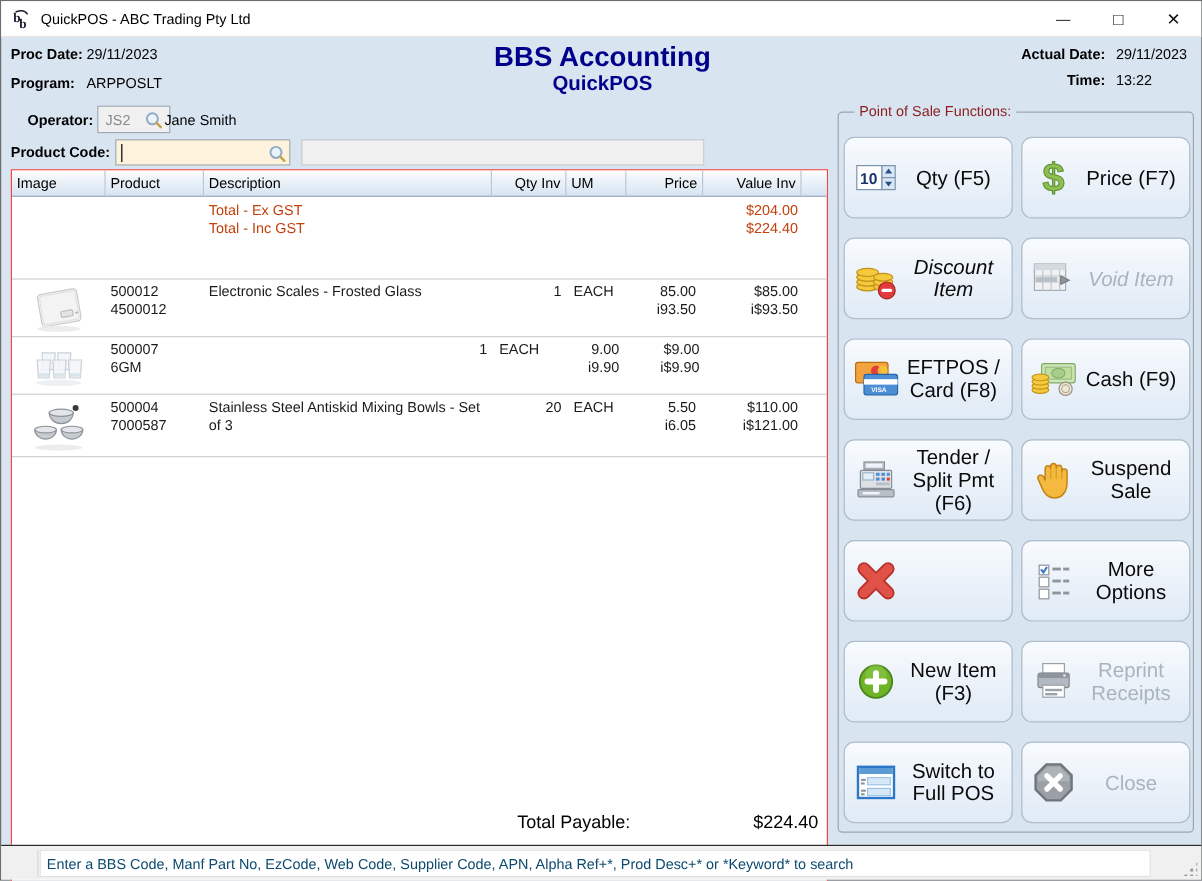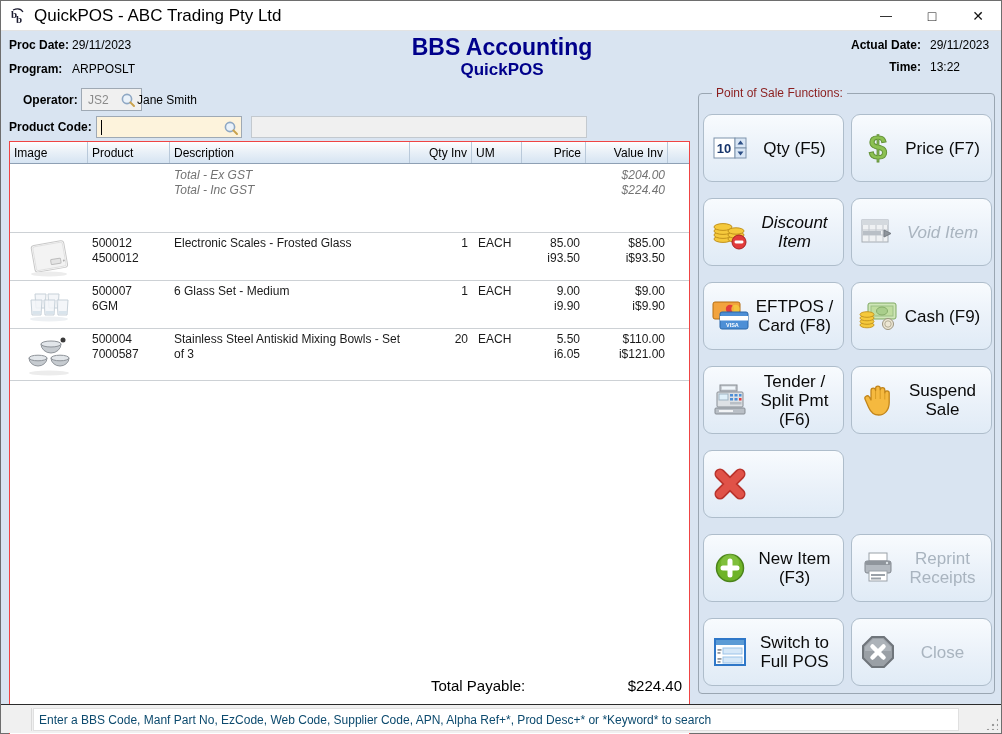--- a/index.html
+++ b/index.html
@@ -4,21 +4,21 @@
 <style>
   * { box-sizing: border-box; margin: 0; padding: 0; }
   html,body { width:1002px; height:734px; overflow:hidden; }
   body { font-family:"Liberation Sans", sans-serif; background:#D9E4F1; }
 
   .window { position:relative; width:1002px; height:734px; border:1px solid #6E6E6E; background:#D9E4F1; }
 
   
   .titlebar { position:relative; height:30px; background:#FFFFFF; border-bottom:1px solid #E3E3E3; display:flex; align-items:center; }
   .app-icon { margin:0 7px 0 8px; flex:none; }
-  .title-text { font-size:17px; color:#000; }
+  .title-text { font-size:12px; color:#000; }
   .win-controls { position:absolute; right:0; top:0; height:30px; display:flex; }
   .win-btn { width:46px; height:30px; display:flex; align-items:center; justify-content:center; font-size:14px; color:#111; cursor:default; }
   .win-btn.min { font-size:12px; }
 
   
   .main { position:relative; height:675px; }
   .lbl { position:absolute; font-size:12px; font-weight:bold; color:#000; white-space:nowrap; }
   .val { position:absolute; font-size:12px; color:#000; white-space:nowrap; }
 
   .center-title { position:absolute; top:3px; left:0; width:1002px; text-align:center; color:#00008B; pointer-events:none; }
@@ -43,21 +43,21 @@
   .ghead .hc { border-right:1px solid #B9C9DA; display:flex; align-items:center; padding:0 4px; white-space:nowrap; }
   .ghead .hc.r { justify-content:flex-end; }
   .ghead .hc:last-child { border-right:none; }
 
   .cell { font-size:12px; color:#1A1A1A; padding:3px 4px 2px 4px; line-height:15px; }
   .cell span { display:block; white-space:nowrap; }
   .c-desc span { white-space:normal; }
   .r { text-align:right; }
   .totals-block { padding-top:2px; height:68px; }
   .totals-block .cell { padding-top:2px; color:#0000E0; }
-  .totals-block .cell span { color:#737373;font-style:italic; }
+  .totals-block .cell span { color:#c2410c; }
 
   .item-row { border-top:1px solid #CDD1D5; min-height:46px; }
   .item-row.last { border-bottom:1px solid #CDD1D5; }
   .c-img { display:flex; align-items:flex-start; justify-content:center; padding-top:3px; }
 
   
   .total-label { position:absolute; left:430px; top:646px; width:140px; text-align:left; font-size:15px; color:#000; }
   .total-value { position:absolute; left:565px; top:646px; width:116px; text-align:right; font-size:15px; color:#000; }
 
   
@@ -222,23 +222,20 @@
                 <rect x="22.5" y="27" width="8.5" height="3"></rect>
                 <rect x="35.5" y="27" width="8.5" height="3"></rect>
               </g>
             <ellipse cx="26" cy="35" rx="19" ry="2.5" fill="#EDF0F3"></ellipse>
           </svg>
         </div>
         <div class="cell c-prod">
           <span>500007</span>
           <span>6GM</span>
         </div>
-        <div class="cell c-desc">
-            <span>6 Glass Set - Medium</span>
-          </div>
         <div class="cell r">
             <span>1</span>
           </div>
         <div class="cell" style="padding-left:6px;">
             <span>EACH</span>
           </div>
         <div class="cell r" style="padding-right:6px;">
           <span>9.00</span>
           <span>i9.90</span>
         </div>
@@ -428,20 +425,41 @@
 
       <button class="pos-btn col1 row5">
         <span class="btn-icon">
           <svg width="36" height="36" viewBox="0 0 36 36">
             <path d="M8 8 L28 28 M28 8 L8 28" stroke="#B8322B" stroke-width="11" stroke-linecap="round"></path>
             <path d="M8 8 L28 28 M28 8 L8 28" stroke="#E05248" stroke-width="8" stroke-linecap="round"></path>
           </svg>
         </span>
       </button>
 
+      <button class="pos-btn col2 row5">
+        <span class="btn-icon">
+          <svg width="32" height="34" viewBox="0 0 32 34">
+            <g fill="#FFF" stroke="#8F959C">
+                <rect x="4" y="4" width="8" height="8"></rect>
+                <rect x="4" y="14" width="8" height="8"></rect>
+                <rect x="4" y="24" width="8" height="8"></rect>
+              </g>
+            <path d="M5.5 7.5 l2 2.5 3 -4.5" stroke="#3B76C9" stroke-width="1.8" fill="none"></path>
+            <g fill="#8F959C">
+                <rect x="15" y="6" width="7" height="2.4"></rect>
+                <rect x="24" y="6" width="5" height="2.4"></rect>
+              <rect x="15" y="16" width="7" height="2.4"></rect>
+                <rect x="24" y="16" width="5" height="2.4"></rect>
+              <rect x="15" y="26" width="7" height="2.4"></rect>
+                <rect x="24" y="26" width="5" height="2.4"></rect>
+              </g>
+          </svg>
+        </span>
+        <span class="btn-label">More Options</span>
+      </button>
 
       <button class="pos-btn col1 row6">
         <span class="btn-icon">
           <svg width="36" height="36" viewBox="0 0 36 36">
             <circle cx="18" cy="18" r="13.5" fill="#6FB327" stroke="#4B841B" stroke-width="1.5"></circle>
             <circle cx="18" cy="13" r="9" fill="#8CC84C" fill-opacity="0.55"></circle>
             <path d="M18 11 v14 M11 18 h14" stroke="#FFF" stroke-width="5" stroke-linecap="round"></path>
           </svg>
         </span>
         <span class="btn-label">New Item (F3)</span>

